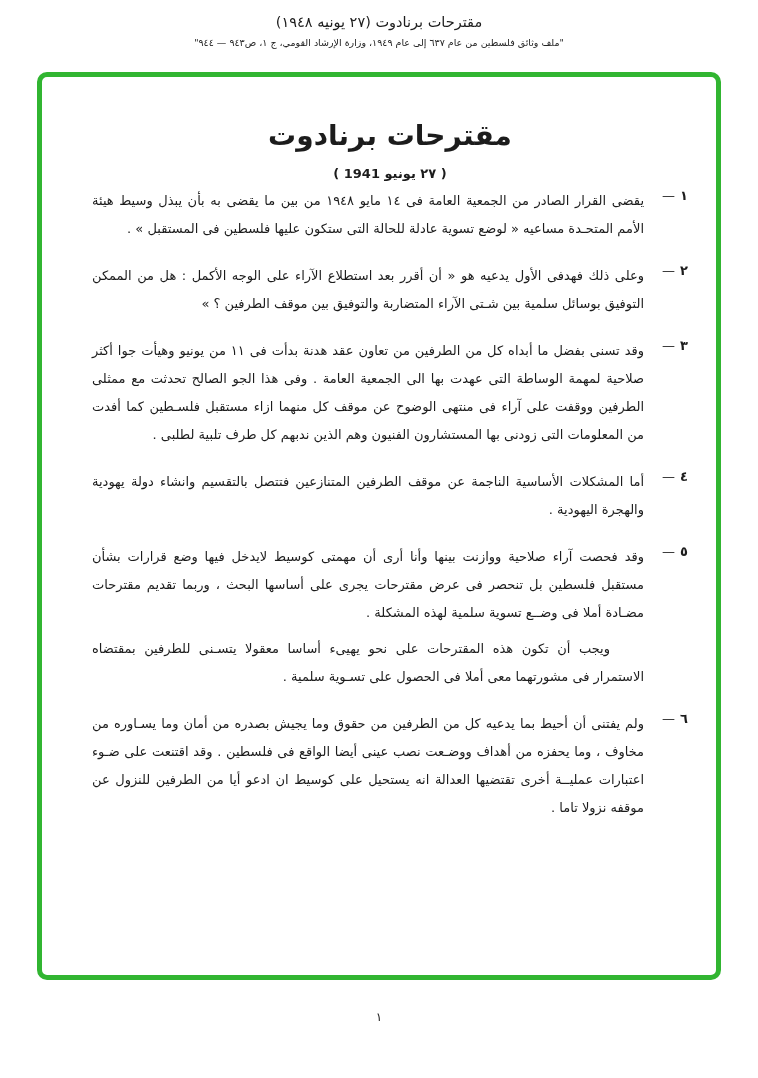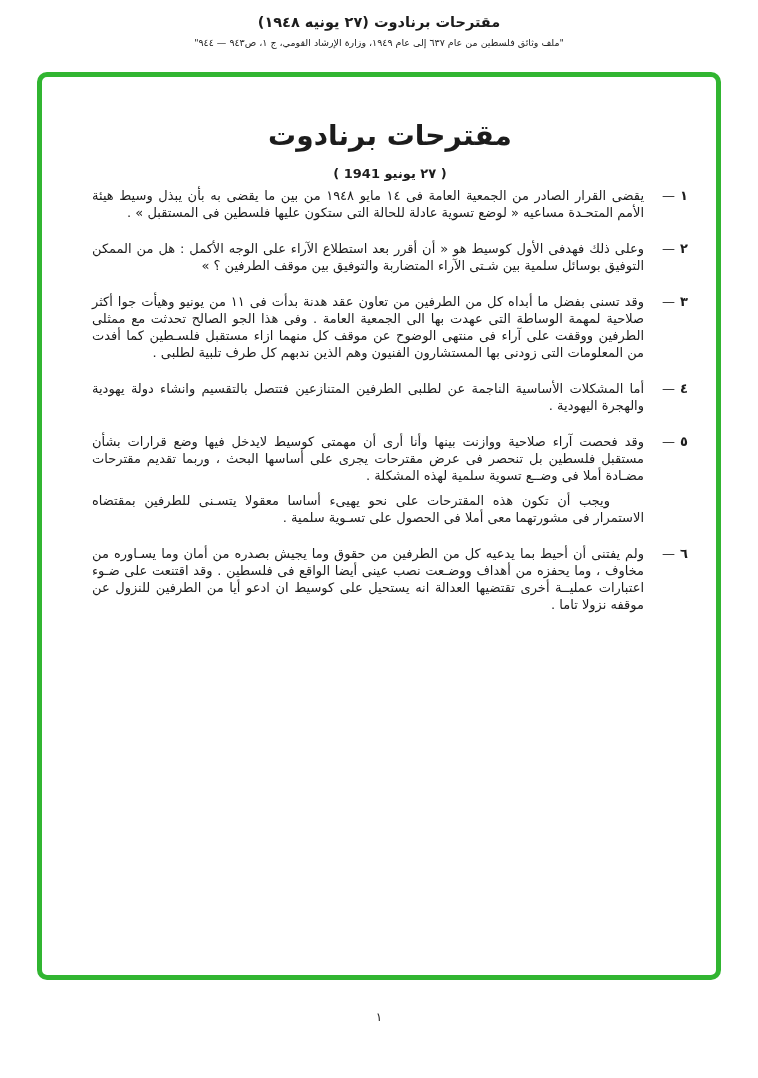--- a/index.html
+++ b/index.html
@@ -17,21 +17,21 @@
     direction: rtl;
     overflow: hidden;
     box-sizing: border-box;
   }
   .top-header {
     text-align: center;
     padding-top: 14px;
   }
   .top-header .hdr-title {
     font-size: 14.5px;
-    font-weight: bold;
+    font-weight: normal;
     letter-spacing: 0.3px;
   }
   .top-header .hdr-source {
     font-size: 9.5px;
     margin-top: 7px;
     color: #222;
   }
   .doc-frame {
     box-sizing: border-box;
     margin: 24px auto 0 auto;
@@ -78,21 +78,21 @@
   }
   .item-marker .dash {
     margin-right: 5px;
   }
   .item-body {
     flex: 1 1 auto;
   }
   .item-body p {
     margin: 0 0 8px 0;
     font-size: 13px;
-    line-height: 17px;
+    line-height: 28px;
     text-align: justify;
     text-align-last: right;
   }
   .item-body p.indent {
     text-indent: 34px;
   }
   .page-number {
     text-align: center;
     font-size: 12px;
     margin-top: 30px;
@@ -123,39 +123,39 @@
         <div class="item-body">
           <p>يقضى القرار الصادر من الجمعية العامة فى ١٤ مايو ١٩٤٨ من بين ما يقضى به بأن يبذل وسيط هيئة الأمم المتحـدة مساعيه « لوضع تسوية عادلة للحالة التى ستكون عليها فلسطين فى المستقبل » .</p>
         </div>
       </div>
 
       <div class="item">
         <div class="item-marker">
           <span class="num">٢</span><span class="dash">—</span>
         </div>
         <div class="item-body">
-          <p>وعلى ذلك فهدفى الأول كوسيط هو « أن أقرر بعد استطلاع الآراء على الوجه الأكمل : هل من الممكن التوفيق بوسائل سلمية بين شـتى الآراء المتضاربة والتوفيق بين موقف الطرفين ؟ »</p>
+          <p>وعلى ذلك فهدفى الأول يدعيه هو « أن أقرر بعد استطلاع الآراء على الوجه الأكمل : هل من الممكن التوفيق بوسائل سلمية بين شـتى الآراء المتضاربة والتوفيق بين موقف الطرفين ؟ »</p>
         </div>
       </div>
 
       <div class="item">
         <div class="item-marker">
           <span class="num">٣</span><span class="dash">—</span>
         </div>
         <div class="item-body">
           <p>وقد تسنى بفضل ما أبداه كل من الطرفين من تعاون عقد هدنة بدأت فى ١١ من يونيو وهيأت جوا أكثر صلاحية لمهمة الوساطة التى عهدت بها الى الجمعية العامة . وفى هذا الجو الصالح تحدثت مع ممثلى الطرفين ووقفت على آراء فى منتهى الوضوح عن موقف كل منهما ازاء مستقبل فلسـطين كما أفدت من المعلومات التى زودنى بها المستشارون الفنيون وهم الذين ندبهم كل طرف تلبية لطلبى .</p>
         </div>
       </div>
 
       <div class="item">
         <div class="item-marker">
           <span class="num">٤</span><span class="dash">—</span>
         </div>
         <div class="item-body">
-          <p>أما المشكلات الأساسية الناجمة عن لطلبى الطرفين المتنازعين فتتصل بالتقسيم وانشاء دولة يهودية والهجرة اليهودية .</p>
+          <p>أما المشكلات الأساسية الناجمة عن موقف الطرفين المتنازعين فتتصل بالتقسيم وانشاء دولة يهودية والهجرة اليهودية .</p>
         </div>
       </div>
 
       <div class="item">
         <div class="item-marker">
           <span class="num">٥</span><span class="dash">—</span>
         </div>
         <div class="item-body">
           <p>وقد فحصت آراء صلاحية ووازنت بينها وأنا أرى أن مهمتى كوسيط لايدخل فيها وضع قرارات بشأن مستقبل فلسطين بل تنحصر فى عرض مقترحات يجرى على أساسها البحث ، وربما تقديم مقترحات مضـادة أملا فى وضــع تسوية سلمية لهذه المشكلة .</p>
           <p class="indent">ويجب أن تكون هذه المقترحات على نحو يهيىء أساسا معقولا يتسـنى للطرفين بمقتضاه الاستمرار فى مشورتهما معى أملا فى الحصول على تسـوية سلمية .</p>

